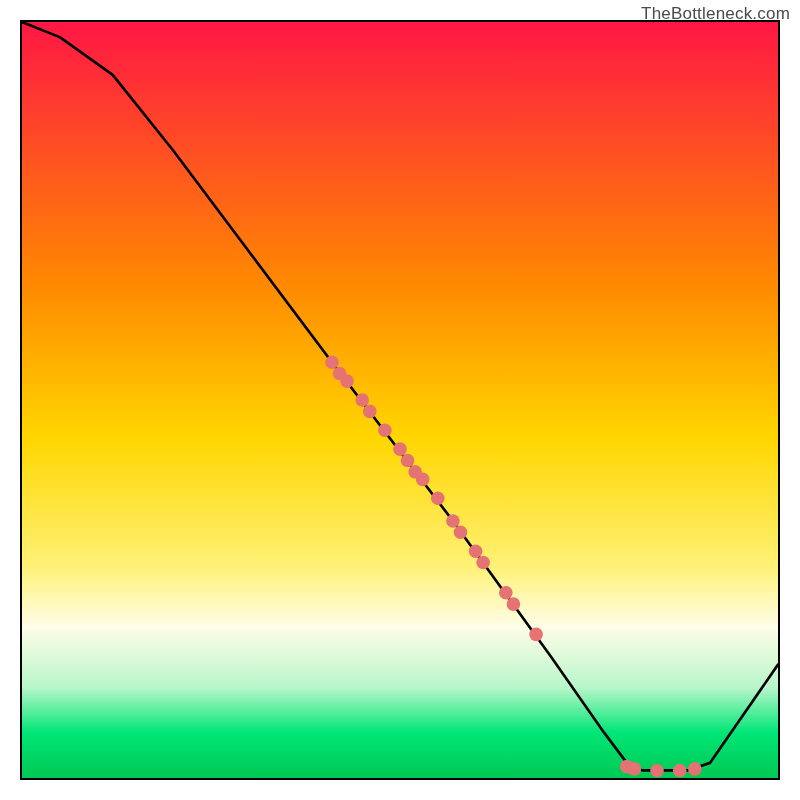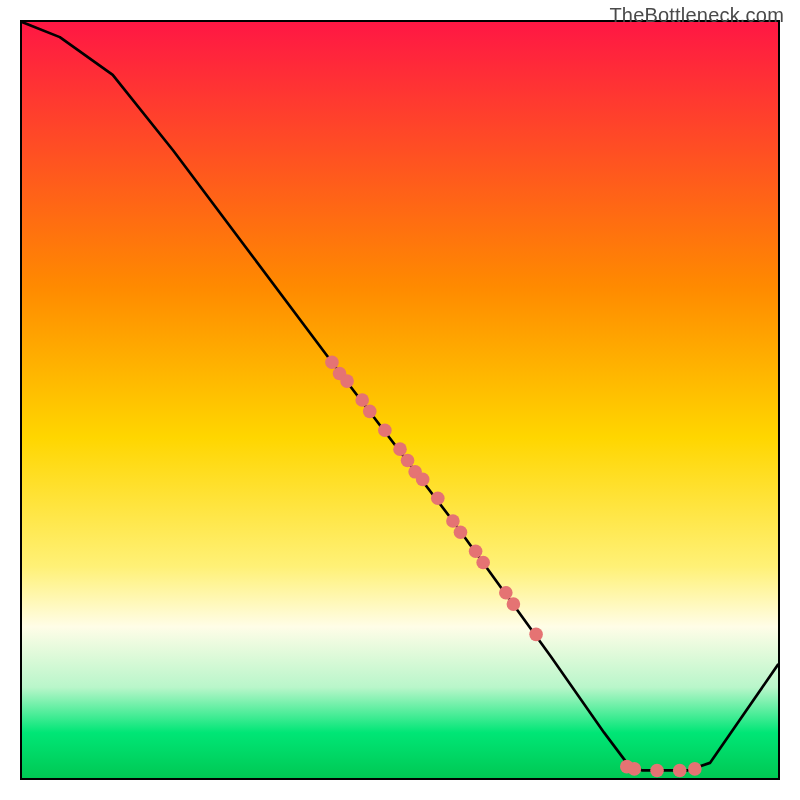--- a/index.html
+++ b/index.html
@@ -12,22 +12,22 @@
     font-family: -apple-system, BlinkMacSystemFont, "Segoe UI", Arial, sans-serif;
   }
   .chart-root {
     position: relative;
     width: 800px;
     height: 800px;
   }
   .watermark {
     position: absolute;
     top: 4px;
-    right: 16px;
-    font-size: 20px;
+    right: 10px;
+    font-size: 17px;
     color: #4a4a4a;
     font-weight: 500;
     letter-spacing: 0.2px;
     z-index: 5;
   }
   .plot-area {
     position: absolute;
     left: 20px;
     top: 20px;
     width: 760px;

